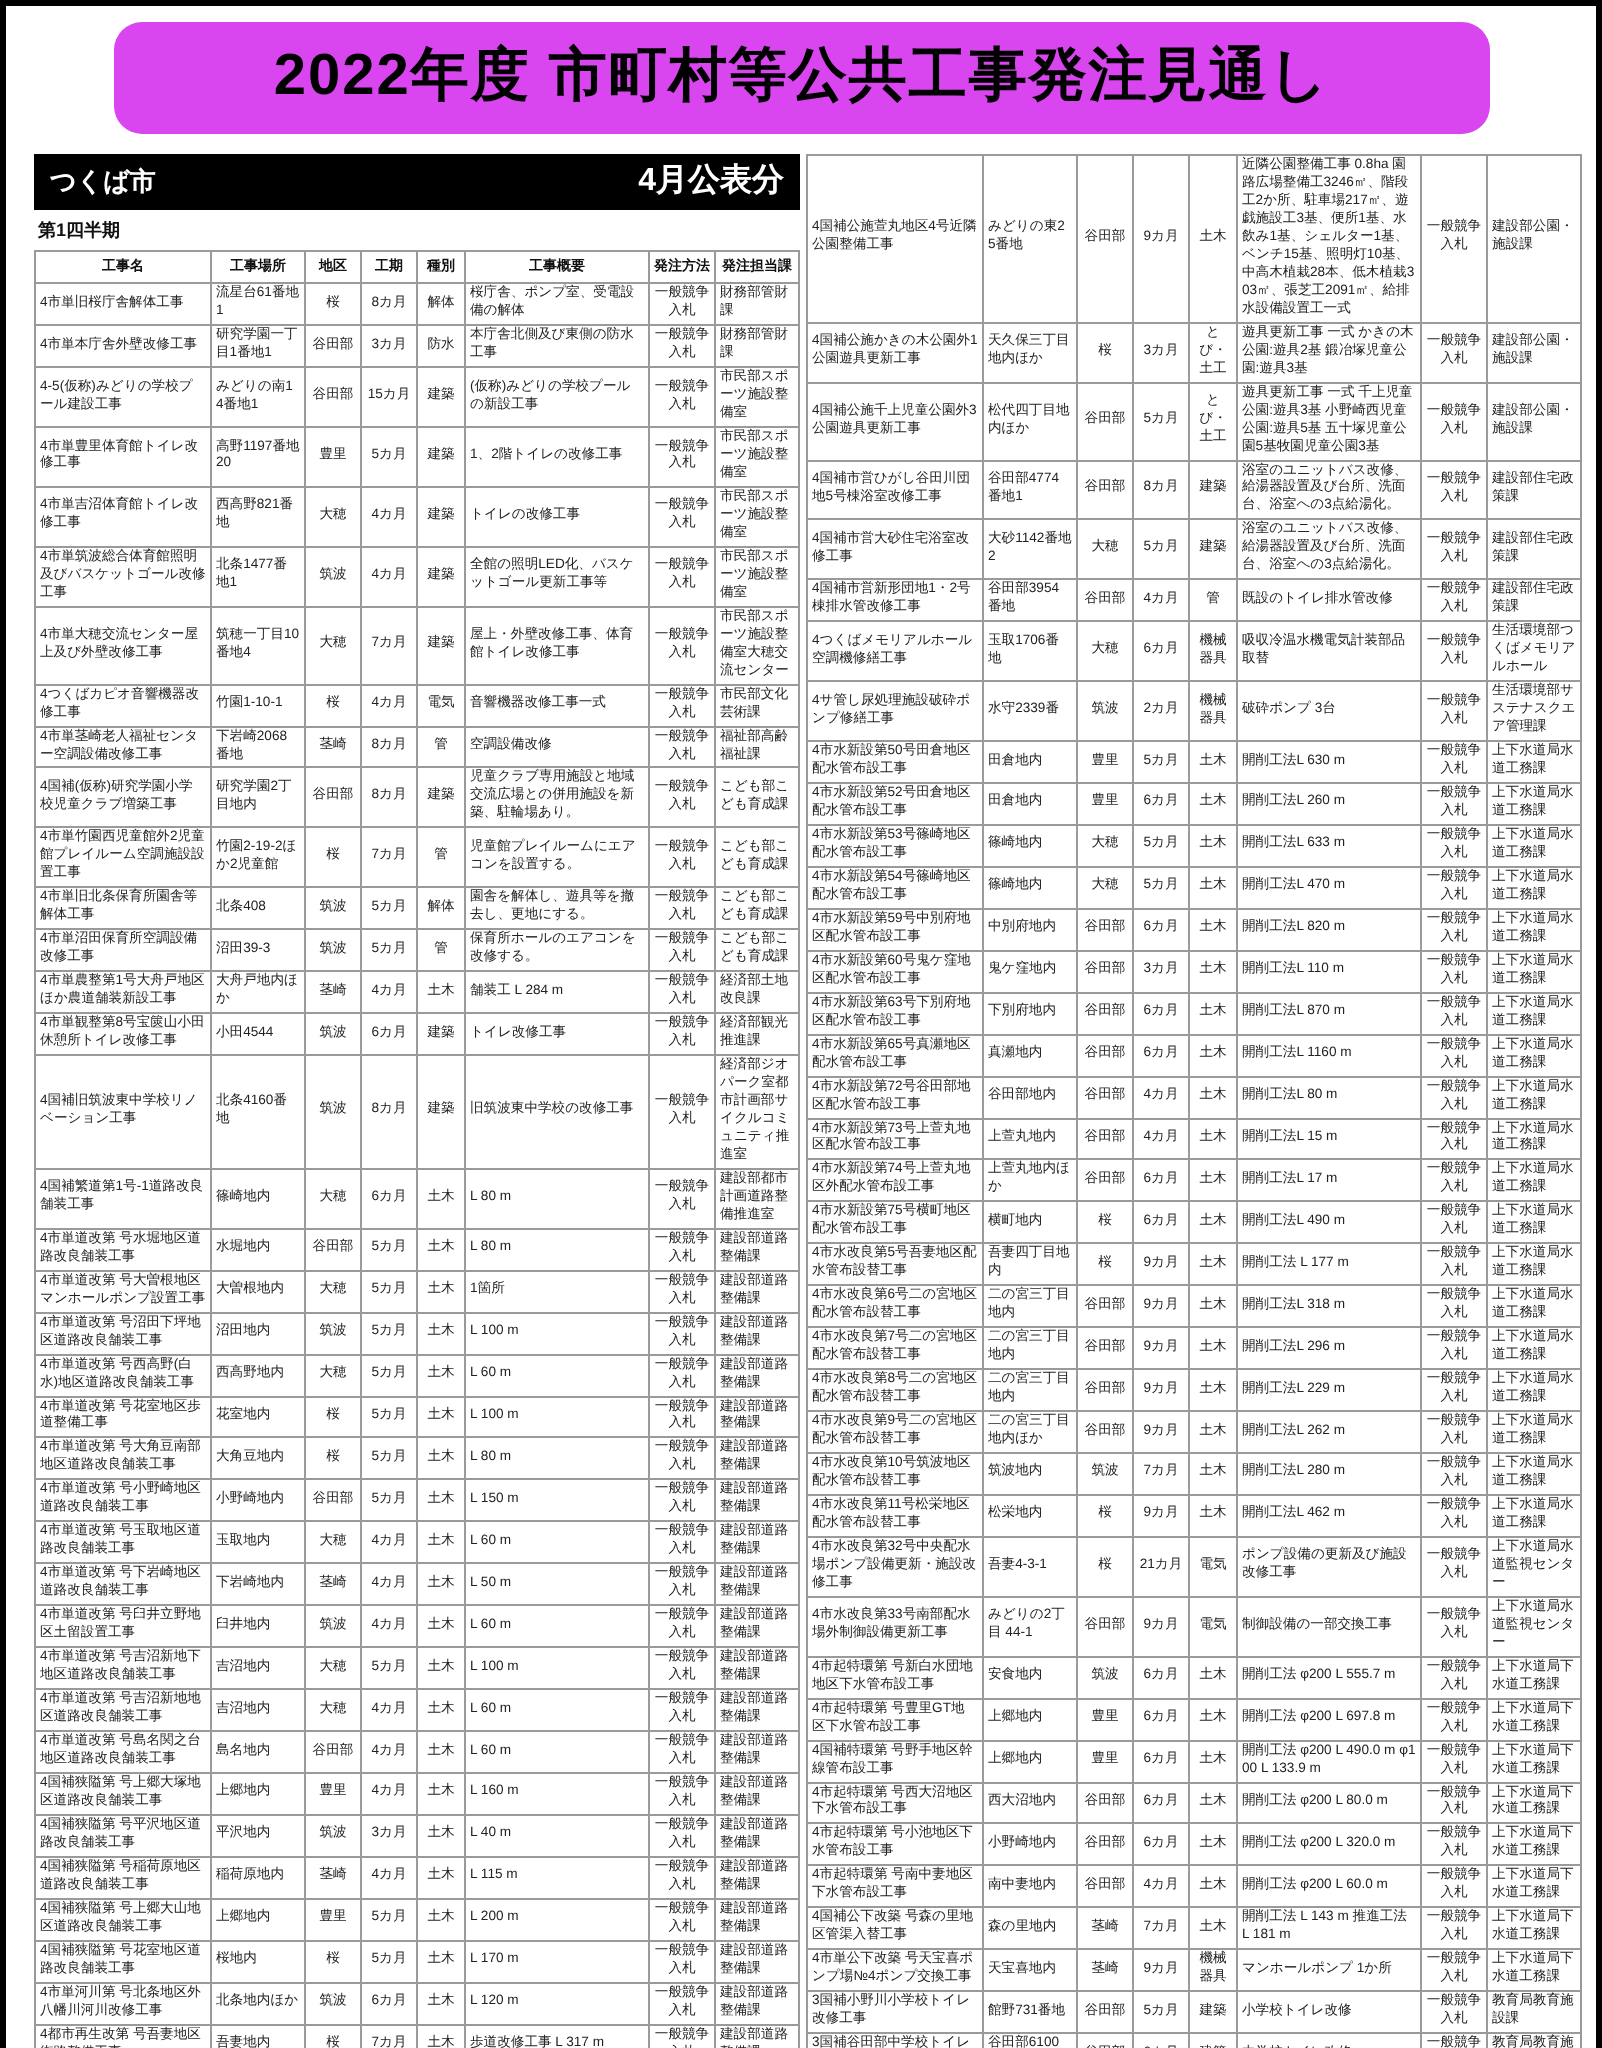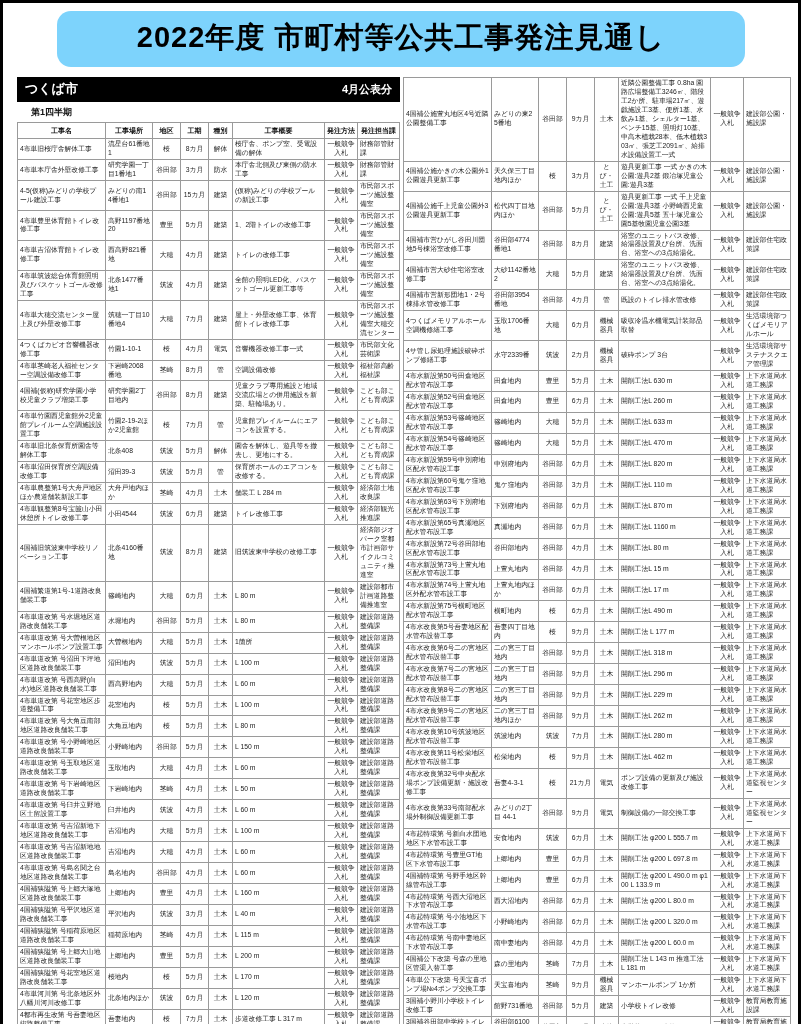--- a/index.html
+++ b/index.html
@@ -1,28 +1,28 @@
 <!DOCTYPE html>
 <html lang="ja"><head>
 <meta charset="utf-8">
 <style>
   html,body{margin:0;padding:0;background:#fff;}
   body{width:801px;font-family:"Liberation Sans","DejaVu Sans",sans-serif;-webkit-font-smoothing:antialiased;}
   .page{box-sizing:border-box;width:801px;min-height:1024px;border:3px solid #000;border-bottom:2px solid #000;
         background:#fff;padding:6px 13px 10px 14px;position:relative;}
-  .banner{background:#7dd3fc;border-radius:14px;margin:2px 40px 10px 40px;text-align:center;
+  .banner{background:#d946ef;border-radius:14px;margin:2px 40px 10px 40px;text-align:center;
           font-size:29px;font-weight:bold;color:#000;padding:7px 0 9px 0;letter-spacing:1px;}
   .cols{display:flex;align-items:flex-start;gap:3px;}
   .col-left{width:383px;flex:0 0 383px;}
   .col-right{width:388px;flex:0 0 388px;}
   .city-bar{background:#000;color:#fff;display:flex;justify-content:space-between;align-items:center;
             padding:3px 8px 4px 8px;margin-bottom:4px;text-align:right;}
   .city-name{font-size:13px;font-weight:bold;}
-  .publish{font-size:11px;font-weight:bold;}
-  .quarter{font-size:9px;font-weight:bold;color:#111;margin:2px 0 3px 14px;}
+  .publish{font-size:16px;font-weight:bold;}
+  .quarter{font-size:9px;font-weight:bold;color:#111;margin:2px 0 3px 2px;}
   table.works{border-collapse:collapse;table-layout:fixed;width:100%;font-size:6.8px;line-height:1.32;color:#222;}
   table.works td,table.works th{border:1px solid #9a9a9a;padding:1px 2px;vertical-align:middle;
       word-break:break-all;overflow-wrap:anywhere;}
   table.works th{font-size:7px;font-weight:bold;text-align:center;padding:3px 1px;color:#111;}
   table.works td.c{text-align:center;}
   col.w-name{width:88px;} col.w-loc{width:47px;} col.w-dist{width:28px;} col.w-per{width:28px;}
   col.w-type{width:24px;} col.w-sum{width:92px;} col.w-meth{width:33px;} col.w-dept{width:auto;}
 </style>
 </head>
 <body>

